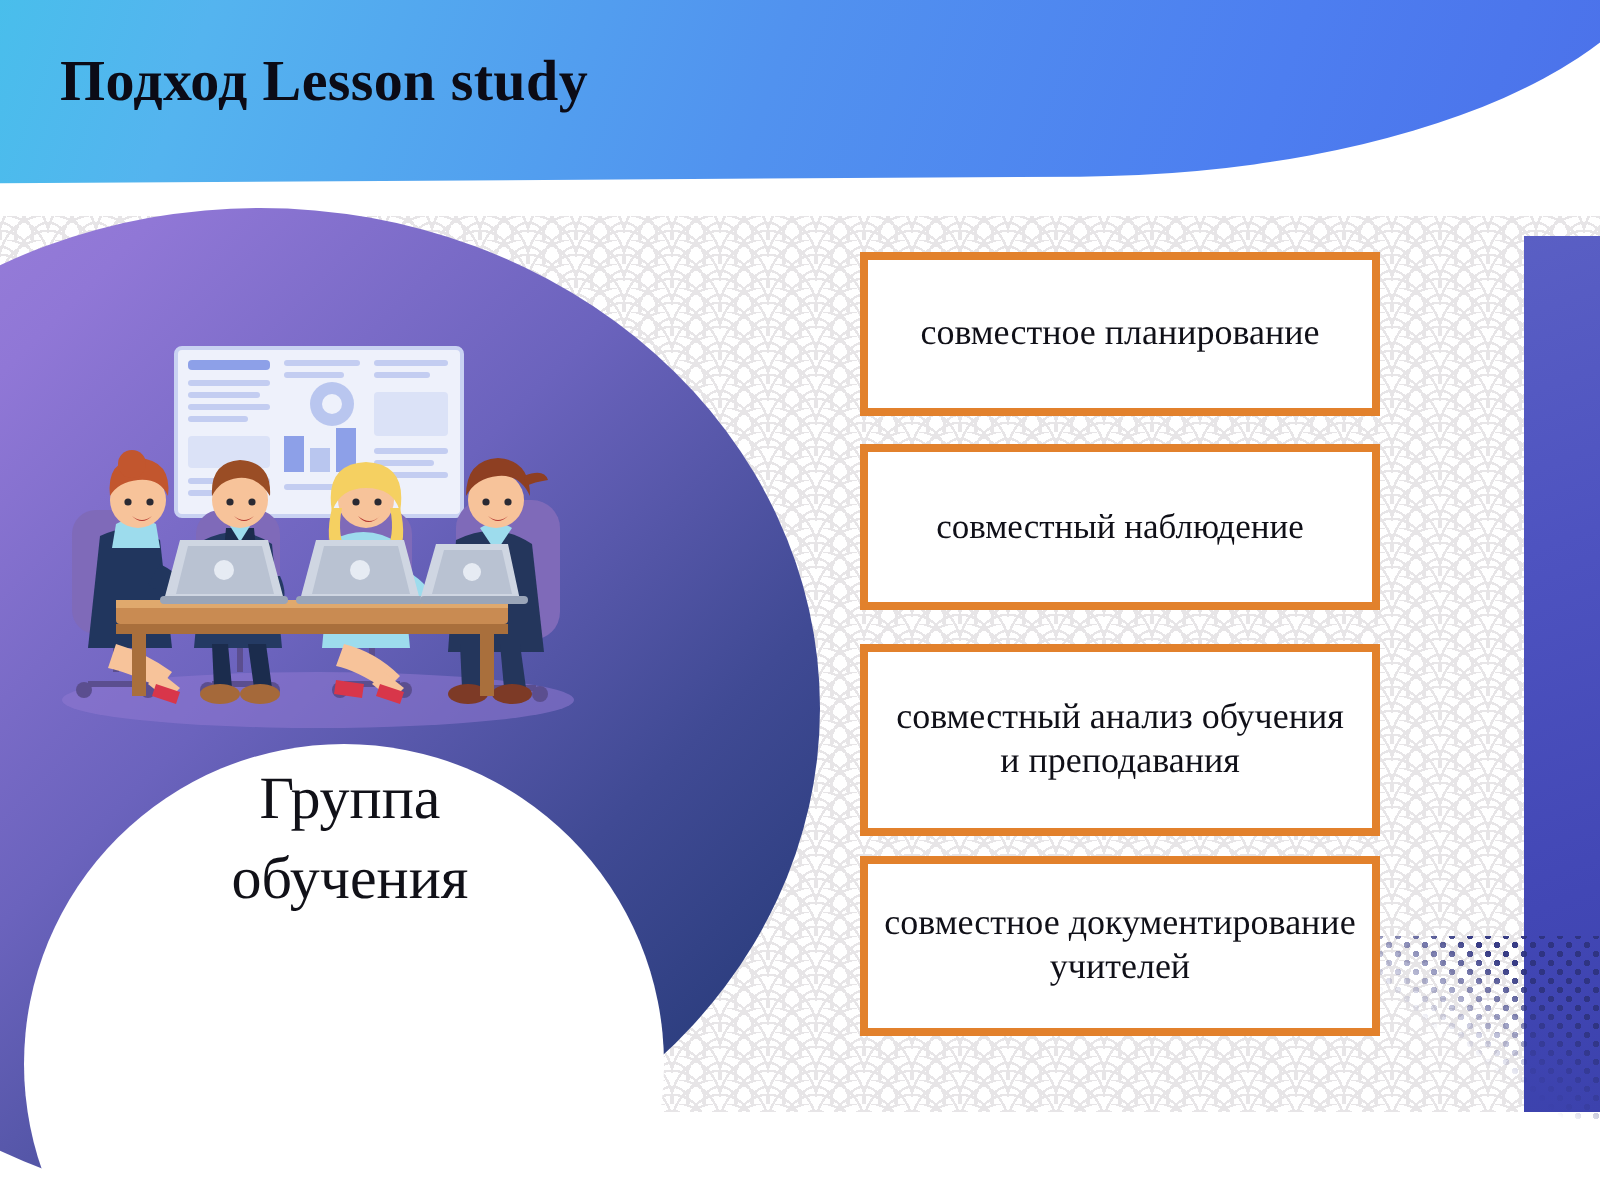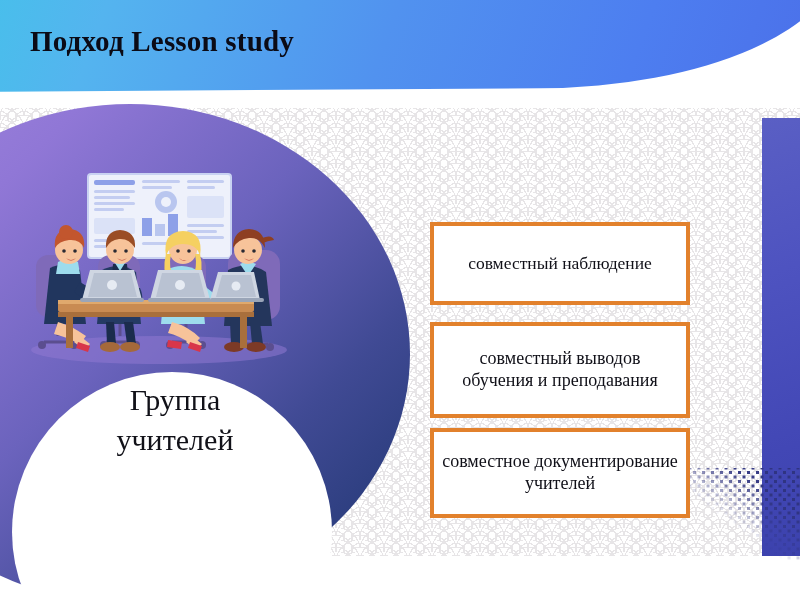--- a/index.html
+++ b/index.html
@@ -326,26 +326,29 @@
         <path d="M208 125 l29 0 l5 22 l-40 0z" fill="#b9c2d2"></path>
         <circle cx="222" cy="136" r="4.5" fill="#e6ebf3"></circle>
         <rect x="196" y="148" width="54" height="4" rx="2" fill="#9aa5b8"></rect>
       </g>
     </svg>
   </div>
 
   <div class="white-circle"></div>
   <div class="group-label">
     <div>Группа</div>
-    <div>учителей</div>
-  </div>
-
+    <div>обучения</div>
+  </div>
+
+  <div class="box" id="box-0">
+    <span class="box-text">совместное планирование</span>
+  </div>
   <div class="box" id="box-1">
     <span class="box-text">совместный наблюдение</span>
   </div>
   <div class="box" id="box-2">
-    <span class="box-text">совместный выводов обучения и преподавания</span>
+    <span class="box-text">совместный анализ обучения и преподавания</span>
   </div>
   <div class="box" id="box-3">
     <span class="box-text">совместное документирование учителей</span>
   </div>
 
 </div>
 
 </body></html>

